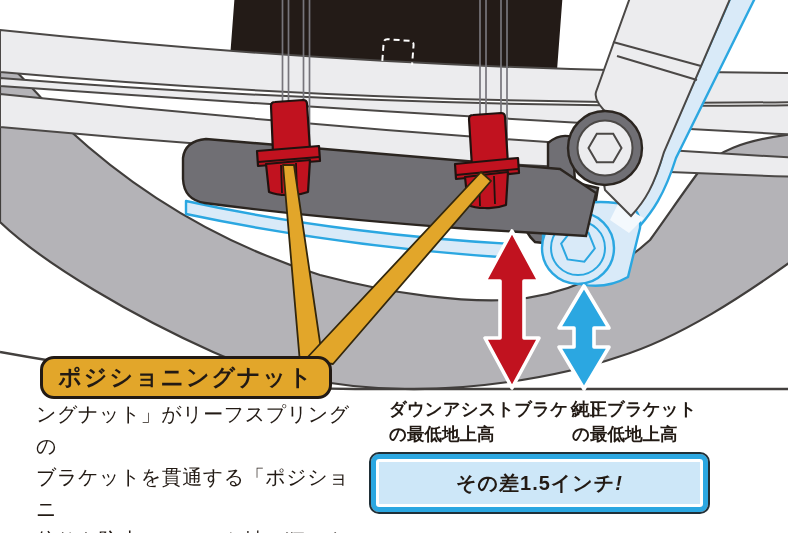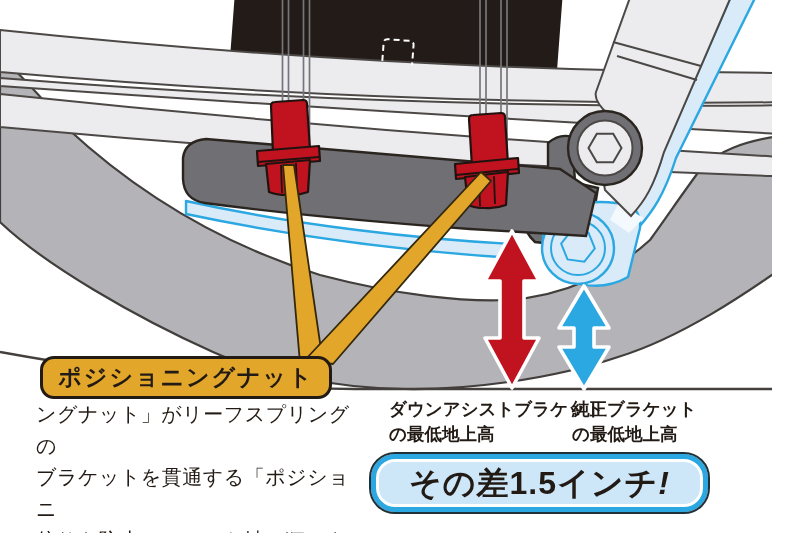--- a/index.html
+++ b/index.html
@@ -1,21 +1,21 @@
 <!DOCTYPE html>
 <html style="--gold: #E2A62A; --red: #C1121F; --blue: #2BA7E1; --light-blue: #D9EAF8; --tire: #B4B3B7; --bracket: #706F74; --spring: #ECECEE; --ink: #221A14; --axle: #231B17;"><head>
 <meta charset="utf-8">
 <style>
   :root{
     --gold:#E2A62A; --red:#C1121F; --blue:#2BA7E1; --light-blue:#D9EAF8;
     --tire:#B4B3B7; --bracket:#706F74; --spring:#ECECEE; --ink:#221A14; --axle:#231B17;
   }
   html,body{margin:0;padding:0;background:#fff;}
   #stage{position:relative;width:772px;height:533px;overflow:hidden;background:#fff;
-         font-family:"Liberation Sans","DejaVu Sans",sans-serif;color:var(--ink);}
+         font-family:"Liberation Sans","DejaVu Sans",sans-serif;color:var(--ink);padding-left:16px;}
   #art{position:absolute;left:0;top:0;}
 
   
   .c-tire{fill:var(--tire);stroke:#413e3c;stroke-width:2.2;}
   .c-spring{fill:var(--spring);stroke:#4b4846;stroke-width:2;}
   .c-axle{fill:var(--axle);stroke:none;}
   .c-bracket{fill:var(--bracket);stroke:#2b2520;stroke-width:2.4;}
   .c-ghost{fill:var(--light-blue);stroke:var(--blue);stroke-width:2.4;stroke-linejoin:round;}
   .c-ghost-thin{fill:none;stroke:var(--blue);stroke-width:2;}
   .c-red{fill:var(--red);stroke:#20120f;stroke-width:2.2;stroke-linejoin:round;}
@@ -33,23 +33,23 @@
   .abs{position:absolute;}
   #nut-label{left:40px;top:356px;width:286px;height:37px;background:var(--gold);
     border:3px solid var(--ink);border-radius:14px;text-align:center;line-height:37px;
     font-size:23px;font-weight:700;letter-spacing:2px;z-index:5;}
   #description{left:36px;top:399px;width:330px;font-size:20px;line-height:31.5px;
     font-weight:500;letter-spacing:0.5px;z-index:4;}
   .measure-label{top:397px;font-size:17.5px;line-height:25px;font-weight:600;z-index:4;}
   #assist-label{left:366px;margin-left:23px;}
   #stock-label{left:572px;}
   #diff-callout{left:371px;top:454px;width:327px;height:48px;background:#cde7f8;
-    border:5px solid var(--blue);outline:2px solid #203038;border-radius:24px;
+    border:5px solid var(--blue);outline:2px solid #203038;border-radius:8px;
     box-shadow:inset 0 0 0 3px #ffffff;text-align:center;line-height:48px;
-    font-size:32px;font-weight:700;letter-spacing:1px;z-index:5;}
+    font-size:20px;font-weight:700;letter-spacing:1px;z-index:5;}
   #diff-callout .bang{font-style:italic;font-weight:700;}
 </style>
 </head>
 <body>
 
 <div id="stage">
 
   <svg id="art" width="800" height="533" viewBox="0 0 800 533">
 
     <path class="c-tire" d="M 0,55 Q 45,100 67,128 C 150,205 240,250 320,275 C 400,296 465,302 508,300

